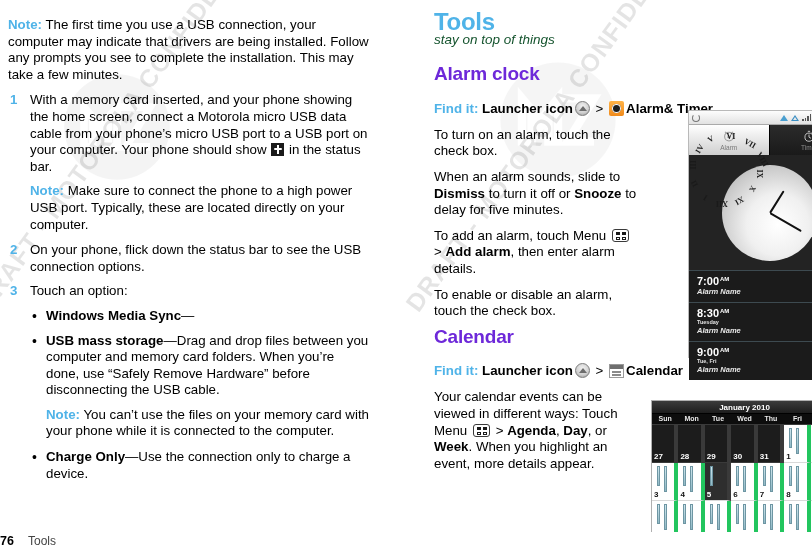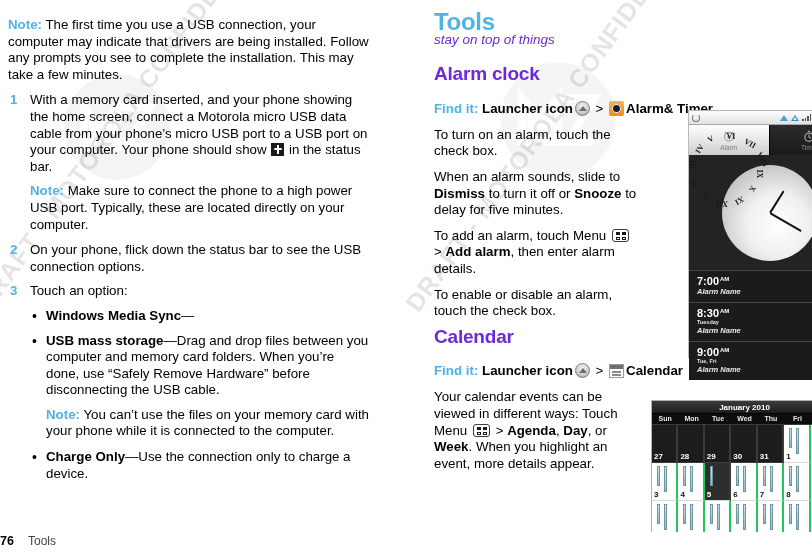--- a/index.html
+++ b/index.html
@@ -215,21 +215,21 @@
   .chapter-title {
     font-size: 24px;
     font-weight: bold;
     color: #4fb3e8;
     margin: 0 0 1px 0;
     letter-spacing: -0.3px;
   }
   .chapter-sub {
     font-size: 13.5px;
     font-style: italic;
-    color: #6d28d9;
+    color: #14532d;
     margin: 0 0 18px 0;
   }
   .section-head {
     font-size: 19px;
     color: #6d28d9;
     margin: 0 0 3px 0;
     letter-spacing: -0.2px;
   }
   .findit {
     font-size: 13.3px;
@@ -474,21 +474,21 @@
     color: #e8e8e8;
     padding: 1px 0 2px 0;
   }
   .cal-grid {
     display: grid;
     grid-template-columns: repeat(7, 1fr);
   }
   .cal-cell {
     height: 38px;
     position: relative;
-    border-right: 2px solid #22c55e;
+    border-right: 4px solid #22c55e;
     border-bottom: 1px solid #d9d9d9;
     background: #fff;
     overflow: hidden;
   }
   .cal-cell.dim   { background: #1c1c1c; border-right-color:#3a3a3a; border-bottom-color:#3a3a3a; }
   .cal-cell.today { background: #2e2e2e; border-right-color:#3a3a3a; }
   .cal-cell .dnum {
     position: absolute;
     left: 2px; bottom: 1px;
     font-size: 8px;

